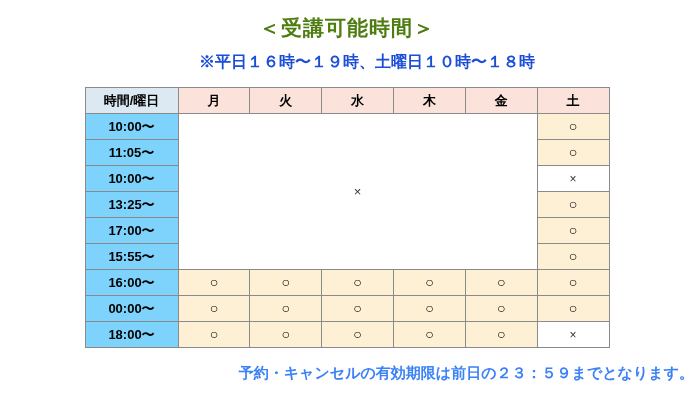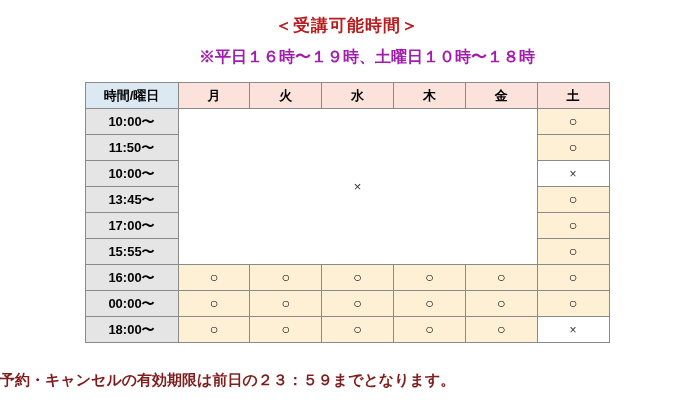--- a/index.html
+++ b/index.html
@@ -15,33 +15,33 @@
     overflow: hidden;
   }
   .page {
     position: relative;
     width: 694px;
     height: 406px;
     box-sizing: border-box;
   }
   .title {
     text-align: center;
-    font-size: 17px;
+    font-size: 21px;
     font-weight: bold;
     letter-spacing: 1px;
     margin-top: 14px;
-    color: #b91c1c;
+    color: #4d7c0f;
   }
   .subtitle {
     text-align: center;
     font-size: 16px;
     font-weight: bold;
     margin-top: 10px;
     padding-left: 40px;
-    color: #a21caf;
+    color: #1d4ed8;
   }
   .table-wrap {
     margin: 14px auto 0 auto;
     width: 525px;
   }
   table.schedule {
     border-collapse: collapse;
     width: 100%;
     table-layout: fixed;
   }
@@ -59,21 +59,21 @@
     font-weight: bold;
     font-size: 13px;
     width: 92px;
   }
   th.daycol {
     background: #fbe2da;
     font-weight: bold;
     font-size: 14px;
   }
   td.timecell {
-    background: #e5e5e5;
+    background: #7dd3fc;
     font-weight: bold;
     font-size: 13px;
   }
   td.slot {
     background: #ffffff;
   }
   td.slot.avail {
     background: #fdf0d5;
   }
   td.slot.merged {
@@ -82,25 +82,25 @@
   .mark-o {
     font-size: 14px;
     line-height: 1;
   }
   .mark-x {
     font-size: 12px;
     line-height: 1;
     color: #333;
   }
   .footer {
-    text-align: left;
+    text-align: right;
     font-size: 15px;
     font-weight: bold;
-    margin-top: 28px;
-    color: #7f1d1d;
+    margin-top: 16px;
+    color: #3b82f6;
   }
 </style>
 </head>
 <body>
 
 <div class="page">
 
   <div class="title">＜受講可能時間＞</div>
   <div class="subtitle">※平日１６時〜１９時、土曜日１０時〜１８時</div>
 
@@ -119,31 +119,31 @@
       </thead>
       <tbody>
 
         <tr>
           <td class="timecell">10:00〜</td>
           <td class="slot merged mark-x" rowspan="6" colspan="5">×</td>
           <td class="slot avail"><span class="mark-o">○</span></td>
         </tr>
 
         <tr>
-          <td class="timecell">11:50〜</td>
+          <td class="timecell">11:05〜</td>
           <td class="slot avail"><span class="mark-o">○</span></td>
         </tr>
 
         <tr>
           <td class="timecell">10:00〜</td>
           <td class="slot"><span class="mark-x">×</span></td>
         </tr>
 
         <tr>
-          <td class="timecell">13:45〜</td>
+          <td class="timecell">13:25〜</td>
           <td class="slot avail"><span class="mark-o">○</span></td>
         </tr>
 
         <tr>
           <td class="timecell">17:00〜</td>
           <td class="slot avail"><span class="mark-o">○</span></td>
         </tr>
 
         <tr>
           <td class="timecell">15:55〜</td>

